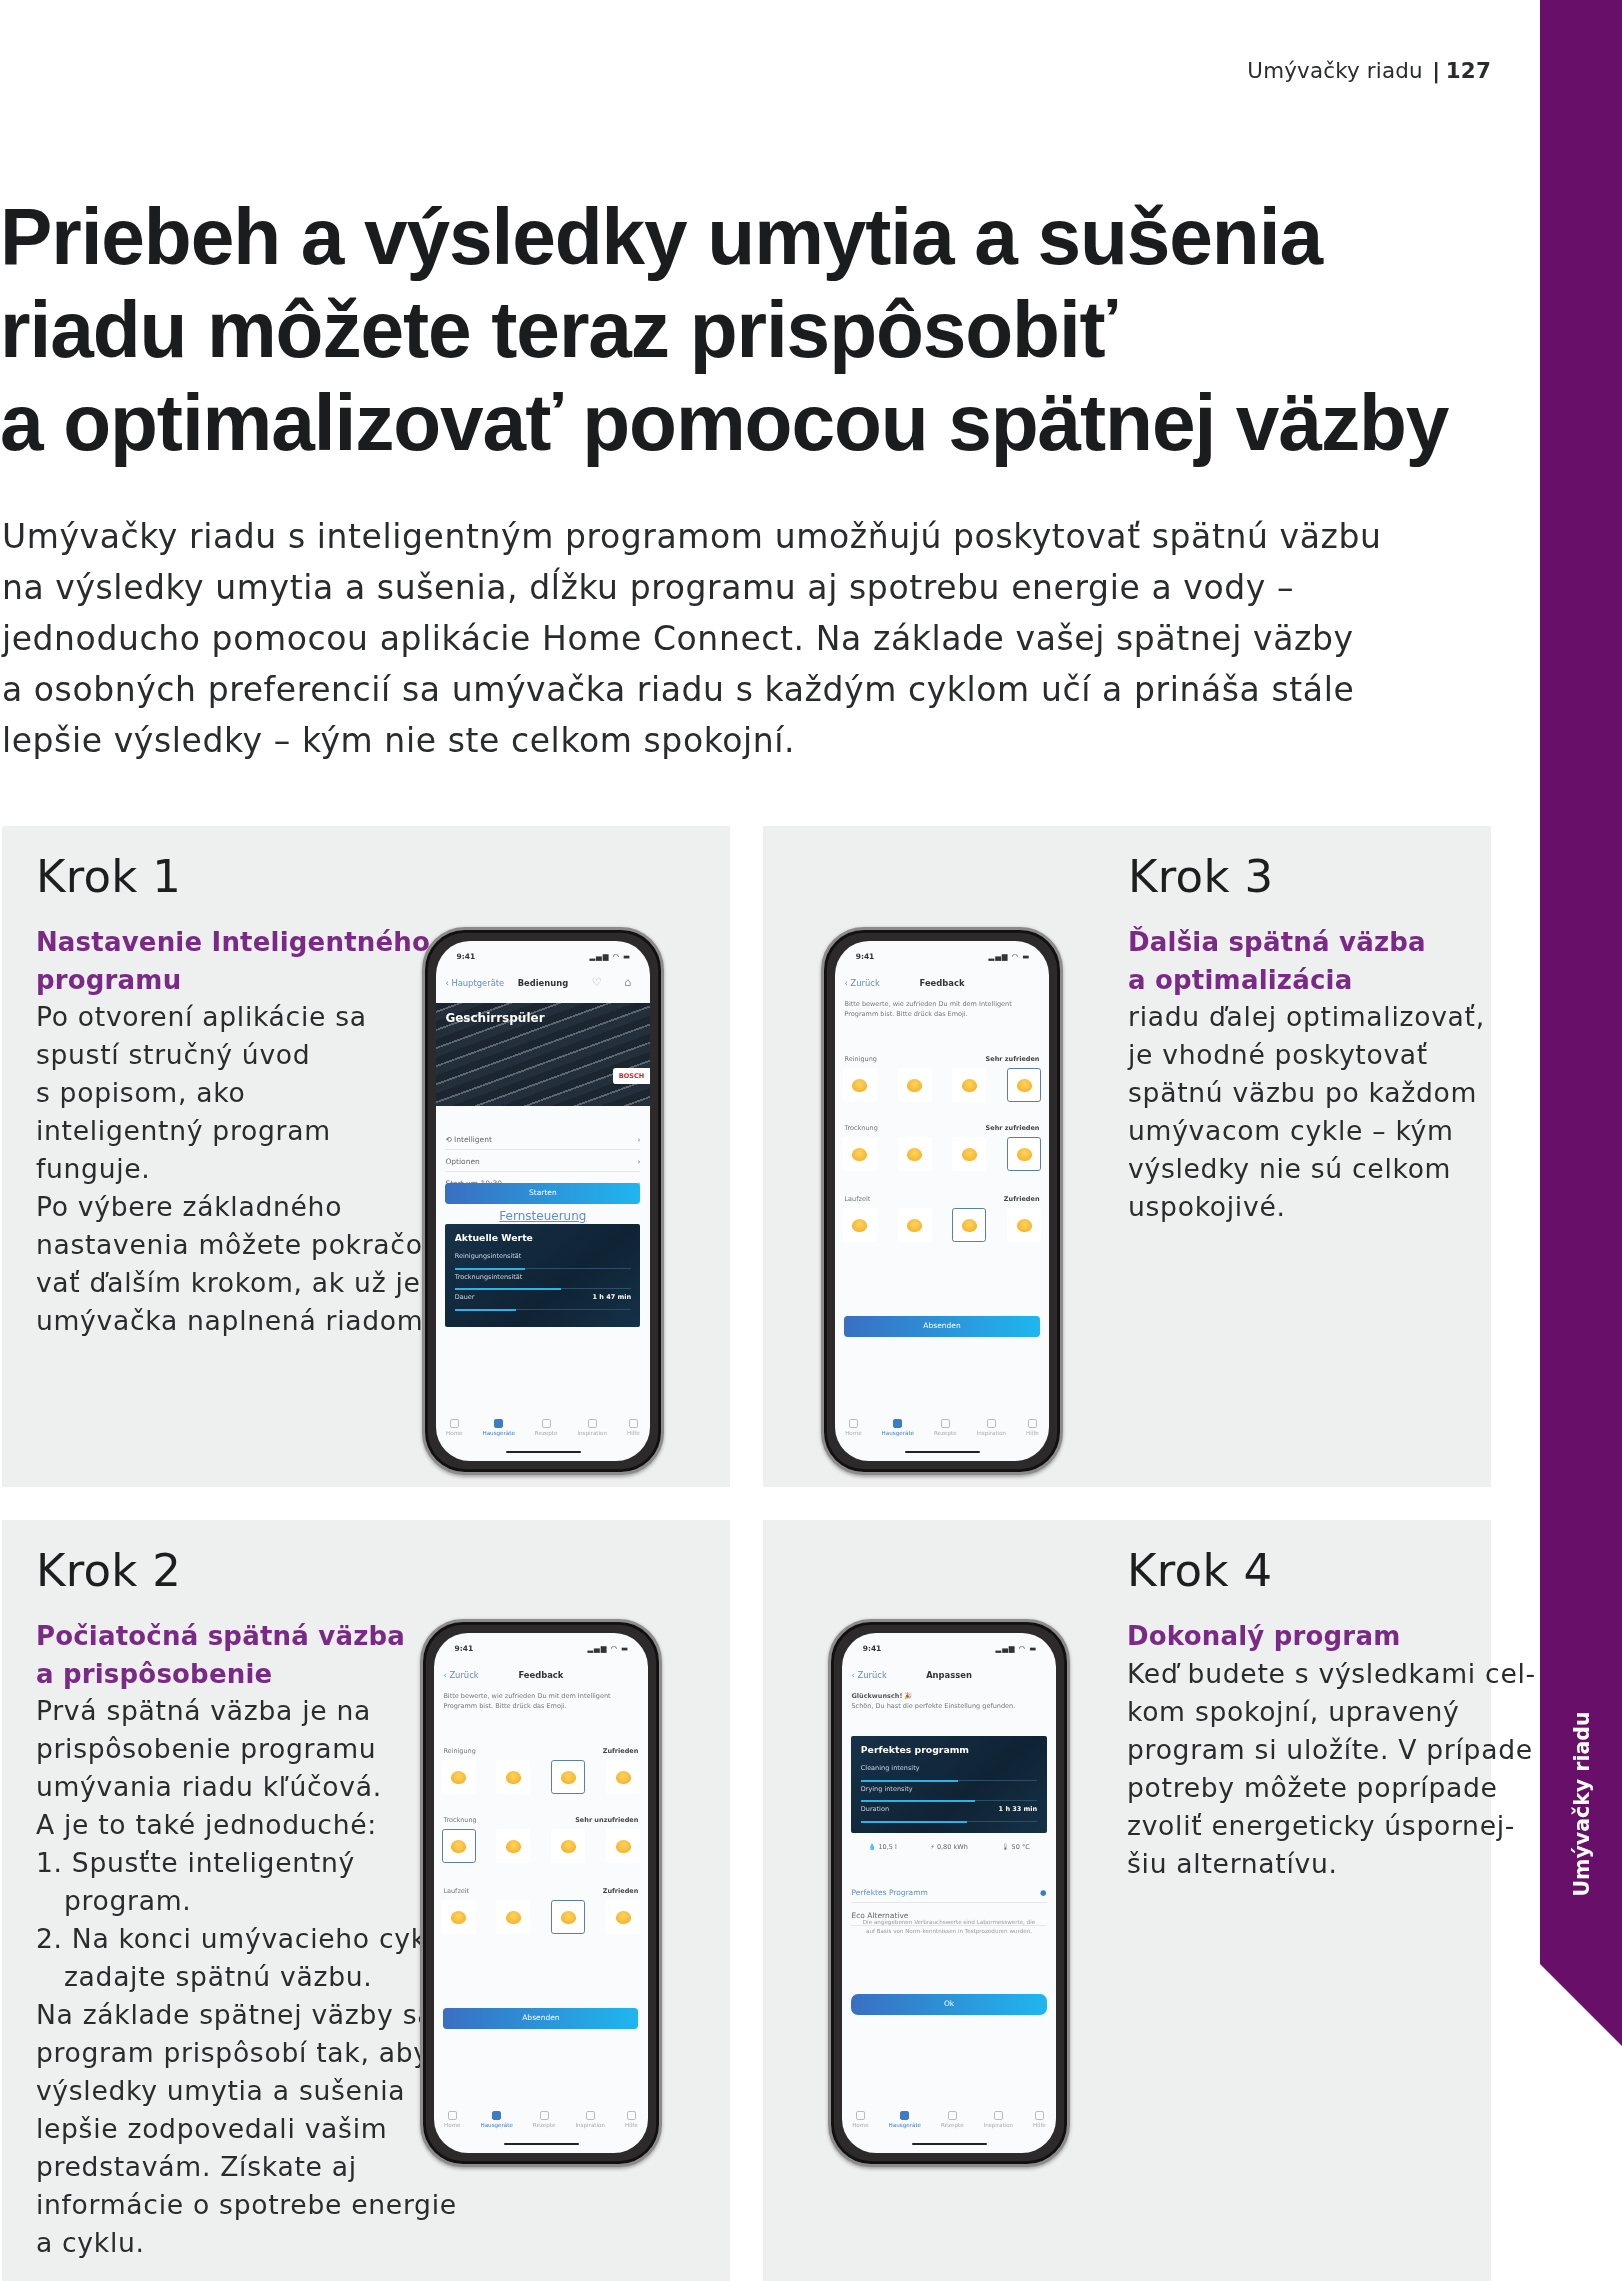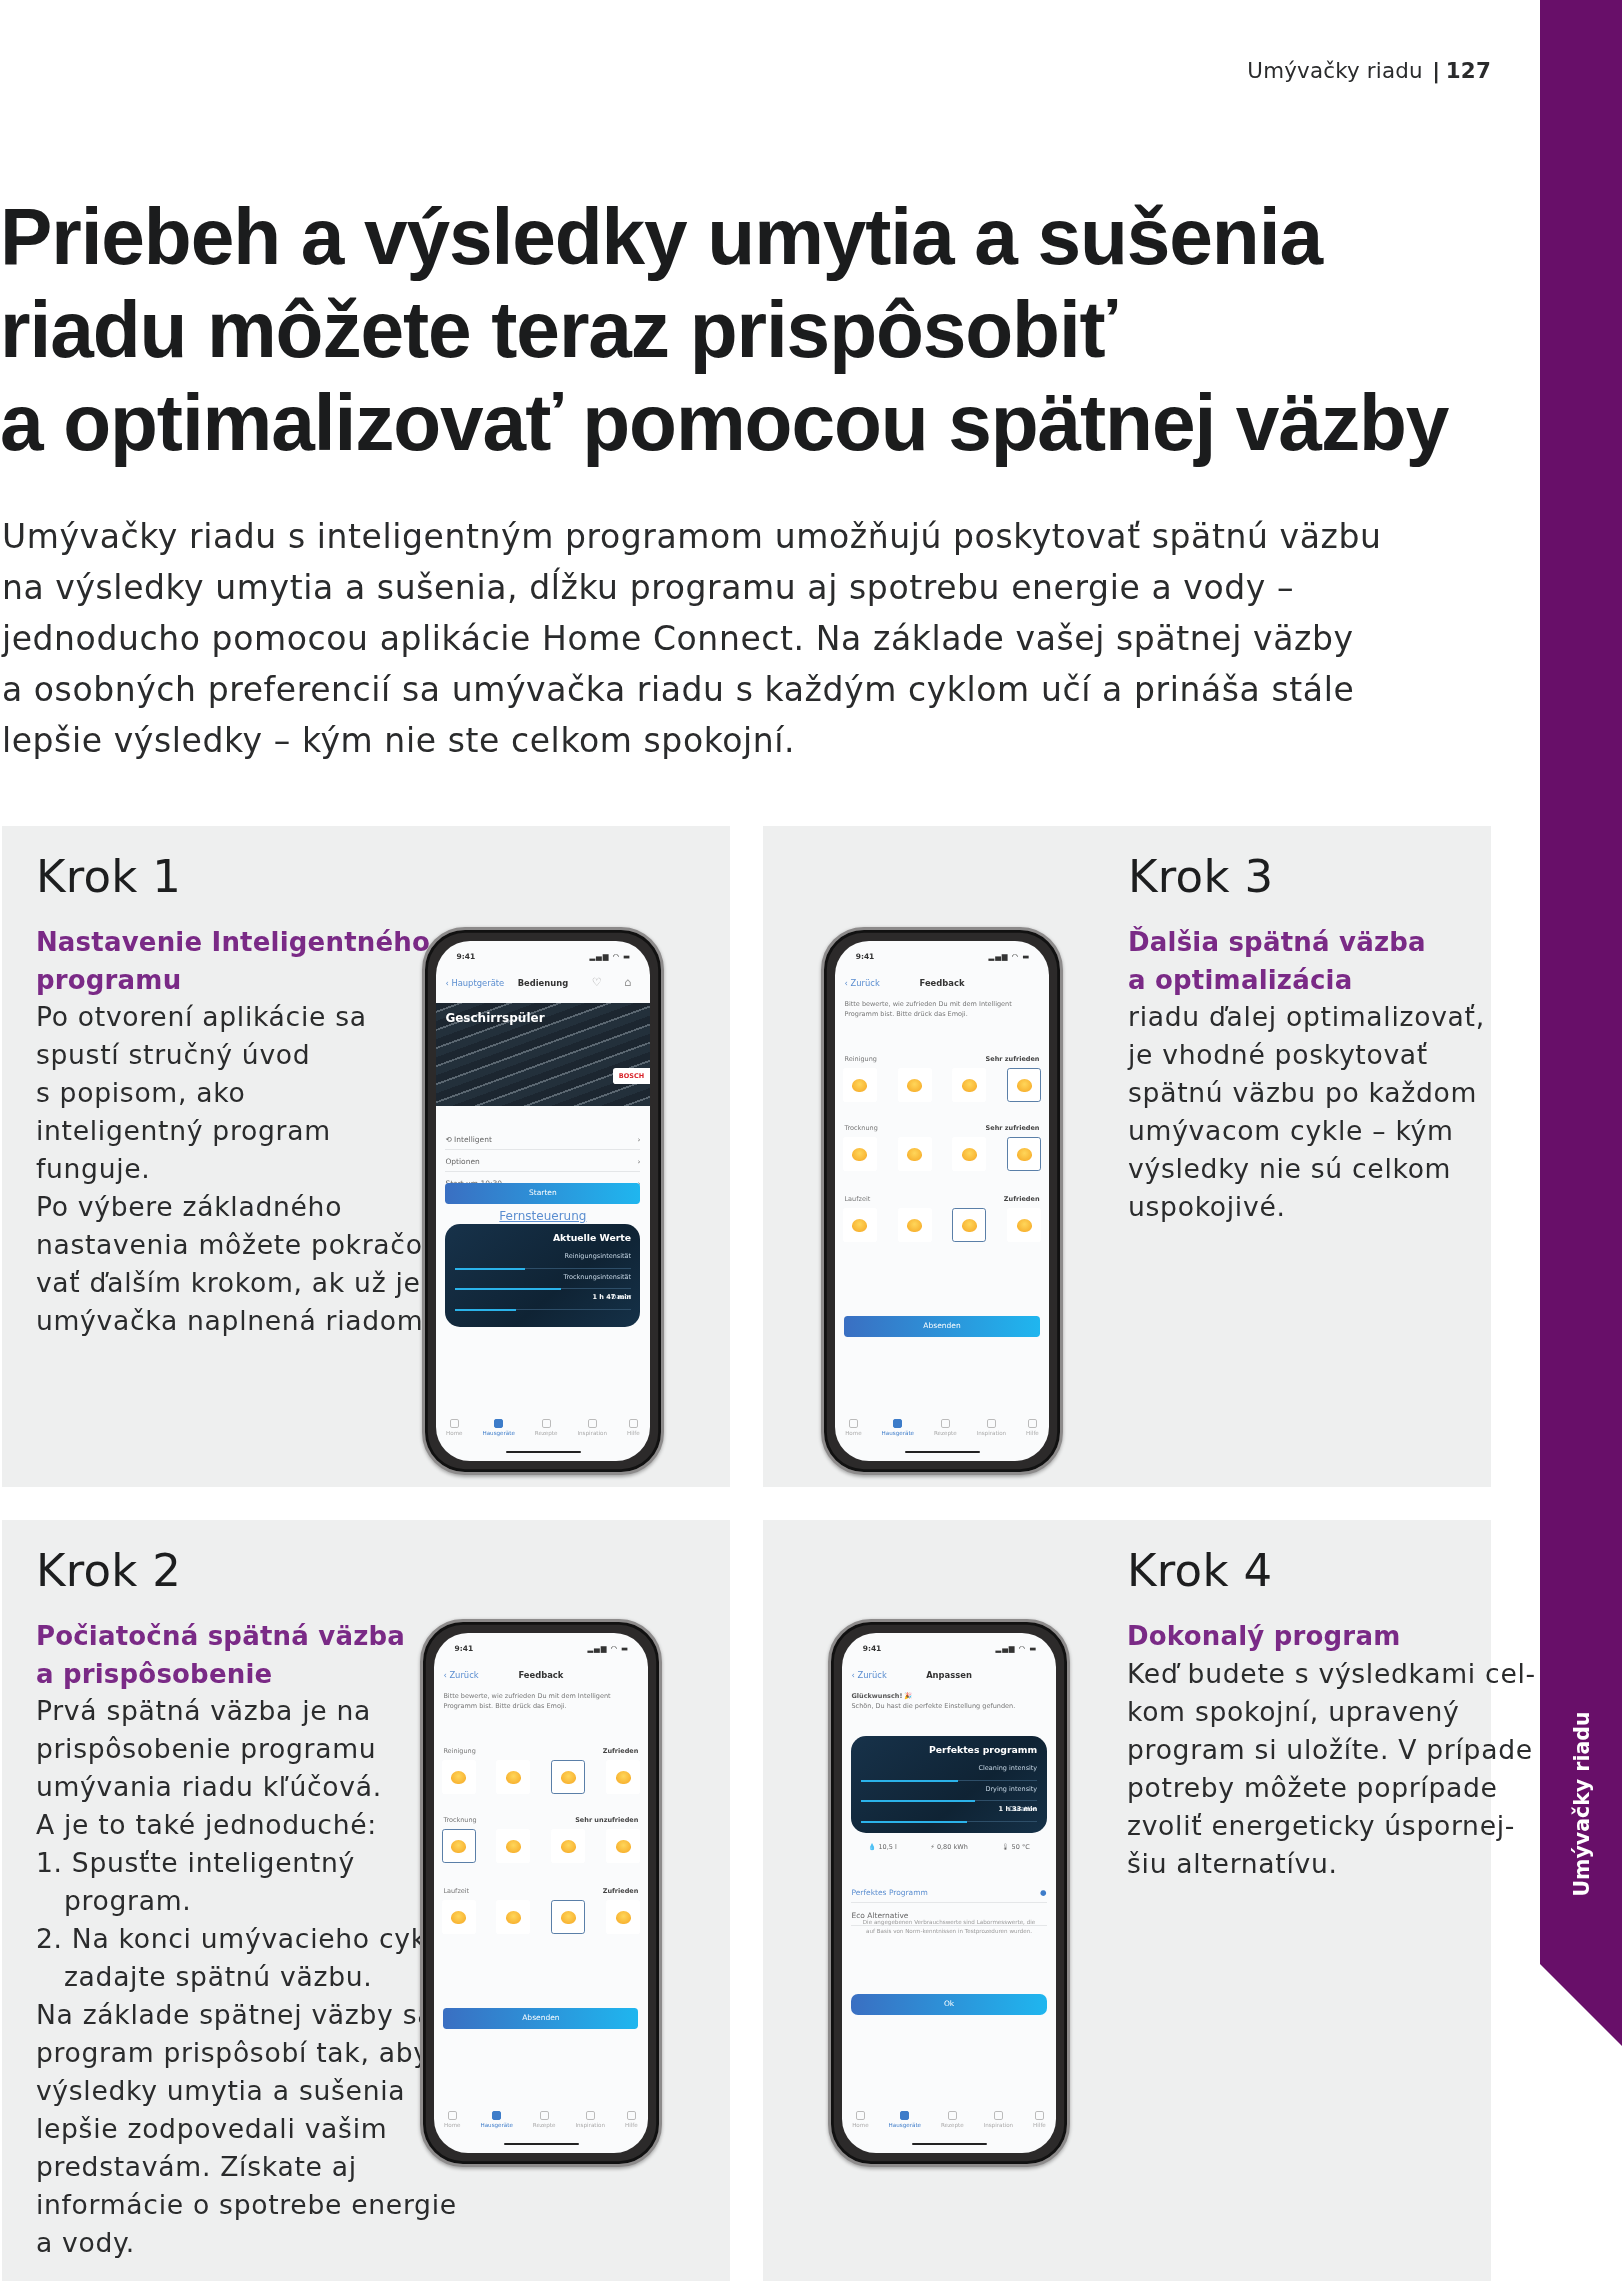--- a/index.html
+++ b/index.html
@@ -81,22 +81,22 @@
     position: absolute; top: 62px; left: 0; right: 0; height: 103px;
     background: repeating-linear-gradient(160deg, #1c2630 0 7.5px, #5a6670 7.5px 9.3px, #23303b 9.3px 17px);
   }
   .hero-title { position: absolute; left: 9.3px; top: 7.5px; color: #fff; font-weight: bold; font-size: 12px; }
   .hero-brand { position: absolute; right: 0; bottom: 22.4px; background: #fff; color: #d8232a; font-size: 6.5px; font-weight: bold; padding: 3.7px 5.6px; border-radius: 2.8px 0 0 2.8px; }
   .list-row { position: absolute; left: 9.3px; right: 9.3px; height: 18.6px; font-size: 7.5px; color: #666; border-bottom: 0.9px solid #e4e6e8; line-height: 18.6px; margin-top: 20px; }
   .list-row .chev { position: absolute; right: 0; top: 0; }
   .cta { position: absolute; left: 9.3px; right: 9.3px; height: 20.5px; border-radius: 3.7px;
     background: linear-gradient(90deg, #3a6fc2, #1fb6ef); color: #fff; font-size: 7.5px; text-align: center; line-height: 20.5px; }
   .link-sm { position: absolute; left: 0; right: 0; text-align: center; font-size: 12px; color: #5b8ed0; text-decoration: underline; }
-  .dark-card { position: absolute; left: 9.3px; right: 9.3px; border-radius: 15px;
-    background: linear-gradient(140deg, #17324a, #0f2334 60%, #153148); color: #fff; font-size: 7.5px; padding: 7.5px 9.3px; text-align: right; }
+  .dark-card { position: absolute; left: 9.3px; right: 9.3px; border-radius: 2px;
+    background: linear-gradient(140deg, #17324a, #0f2334 60%, #153148); color: #fff; font-size: 7.5px; padding: 7.5px 9.3px; }
   .dark-card .dc-title { font-weight: bold; font-size: 9.3px; margin-bottom: 5.6px; }
   .dark-card .dc-row { position: relative; height: 20.5px; border-bottom: 1.9px solid #2e4e68; font-size: 6.5px; color: #c6d6e4; line-height: 17px; }
   .dark-card .dc-row .bar { position: absolute; left: 0; bottom: -1.9px; height: 1.9px; background: #2bb3ea; }
   .dark-card .dc-row .val { position: absolute; right: 0; top: 0; font-weight: bold; color: #fff; }
   .tab-bar { position: absolute; left: 0; right: 0; bottom: 20.5px; height: 26px; display: flex; justify-content: space-around; align-items: center; font-size: 5.6px; color: #aaa; }
   .tab-bar .tab { display: flex; flex-direction: column; align-items: center; gap: 1.9px; }
   .tab-bar .tab .ico { width: 9.3px; height: 9.3px; border: 0.9px solid #bbb; border-radius: 1.9px; }
   .tab-bar .tab.active .ico { background: #3d7cc9; border-color: #3d7cc9; }
   .tab-bar .tab.active { color: #3d7cc9; }
   .home-ind { position: absolute; bottom: 7.5px; left: 50%; width: 75px; margin-left: -37px; height: 2.8px; border-radius: 1.9px; background: #222; }
@@ -341,21 +341,21 @@
     <span>1. Spusťte inteligentný</span>
     <span class="ind">program.</span>
     <span>2. Na konci umývacieho cyklu</span>
     <span class="ind">zadajte spätnú väzbu.</span>
     <span>Na základe spätnej väzby sa</span>
     <span>program prispôsobí tak, aby</span>
     <span>výsledky umytia a sušenia</span>
     <span>lepšie zodpovedali vašim</span>
     <span>predstavám. Získate aj</span>
     <span>informácie o spotrebe energie</span>
-    <span>a vody.</span>
+    <span>a cyklu.</span>
   </div>
 
   <div class="phone" style="left:418px; top:99px;">
     <div class="phone-screen">
       <div class="status-bar">
         <span class="time">9:41</span>
         <span class="icons">▂▄▆ ◠ ▬</span>
       </div>
       <div class="nav-bar">
         <span class="nav-back">‹ Zurück</span>

